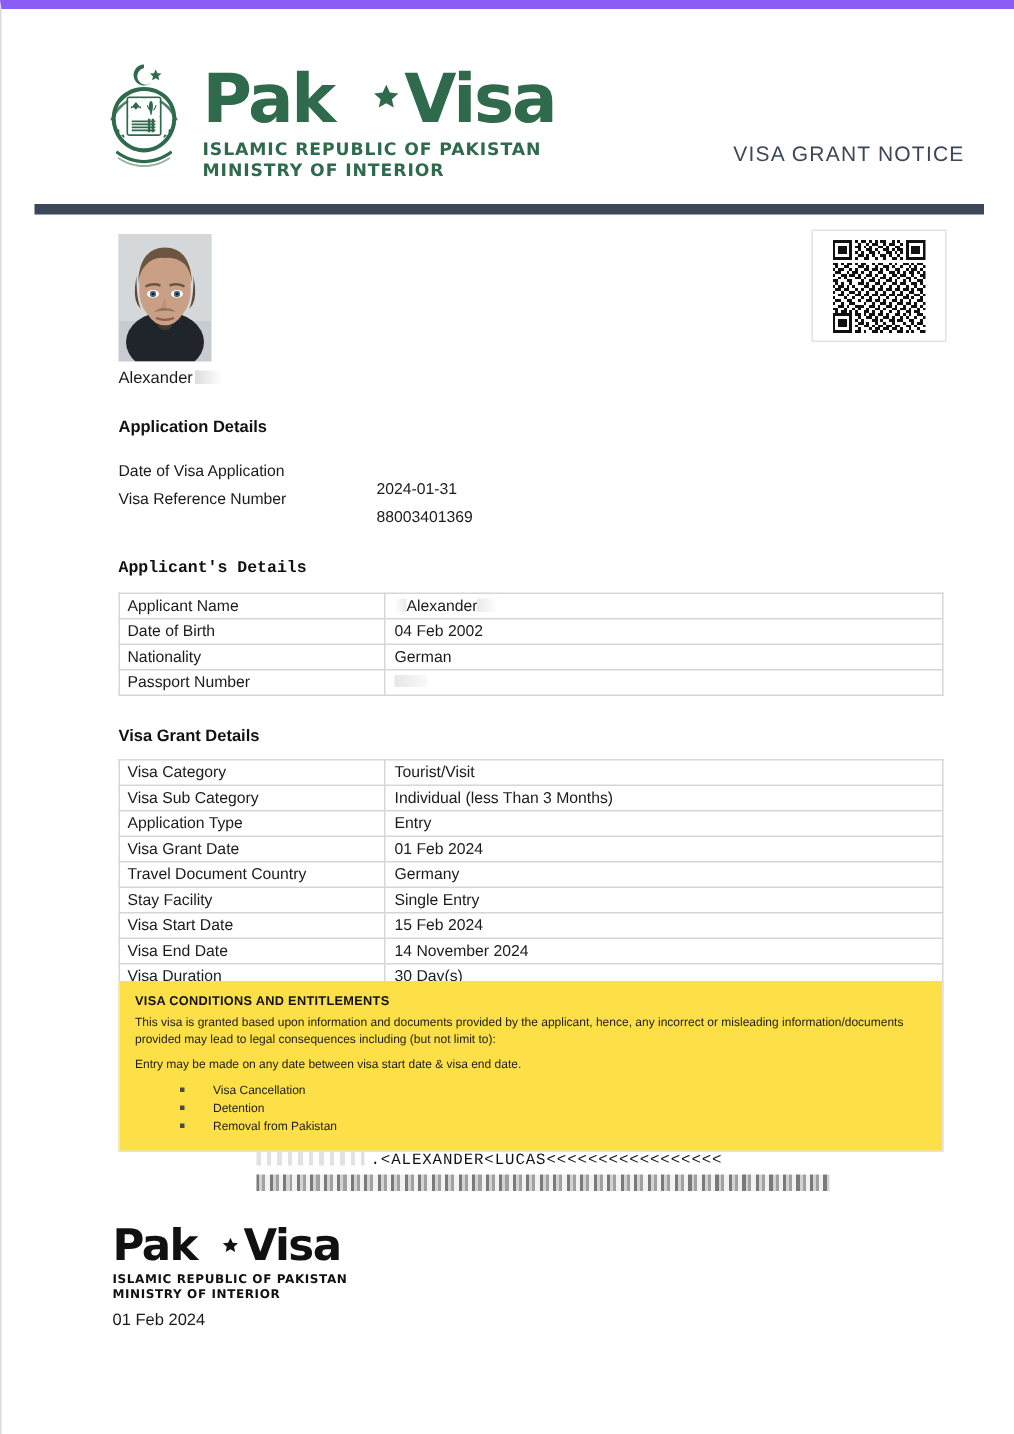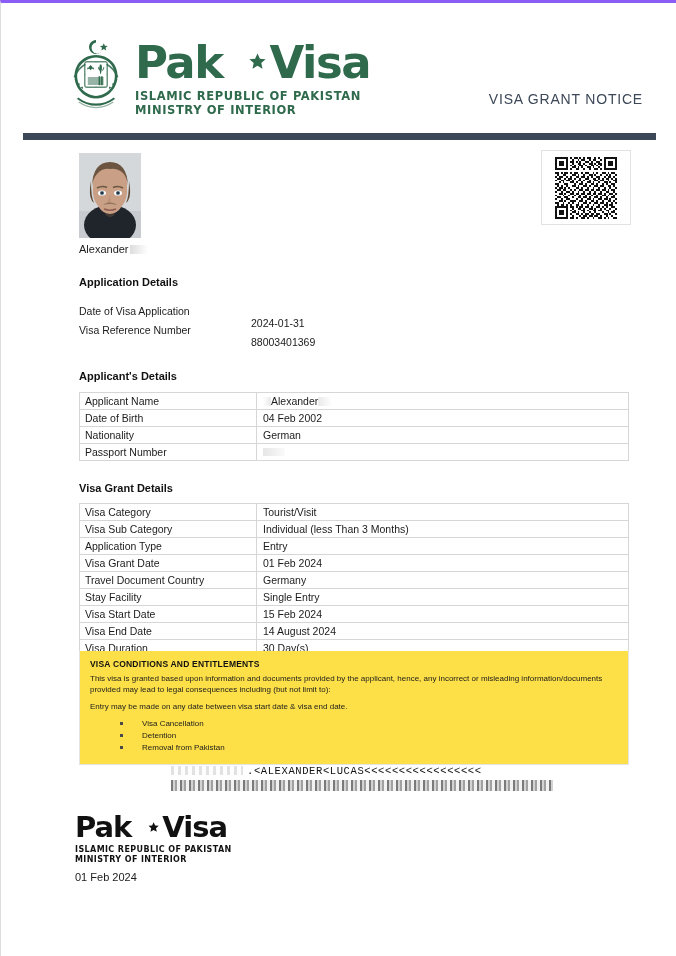--- a/index.html
+++ b/index.html
@@ -10,21 +10,21 @@
   body {
     font-family: "Liberation Sans", sans-serif;
     -webkit-font-smoothing: antialiased;
   }
   .page {
     position: relative;
     width: 676px;
     height: 956px;
     background: #ffffff;
     border-left: 1px solid #dcdcdc;
-    border-top: 3px solid #8b5cf6;
+    border-top: 6px solid #8b5cf6;
     box-sizing: border-box;
     overflow: hidden;
   }
 
   
   .header {
     position: absolute;
     left: 22px;
     top: 30px;
     width: 632px;
@@ -439,21 +439,21 @@
     <div class="appdet-row">
       <div class="appdet-label">Date of Visa Application</div>
       <div class="appdet-value">2024-01-31</div>
     </div>
     <div class="appdet-row">
       <div class="appdet-label">Visa Reference Number</div>
       <div class="appdet-value">88003401369</div>
     </div>
   </div>
 
-  <div class="sec-head" style="top:367px;">Applicant's Details</div>
+  <div class="sec-head" style="top:367px;font-family:Liberation Mono, monospace;">Applicant's Details</div>
   <table class="dtable" style="top:389px;">
     <tbody>
       <tr>
         <td class="k">Applicant Name</td>
         <td class="v"><span class="name-redact-pre"></span><span>Alexander</span><span class="name-redact-post"></span></td>
       </tr>
       <tr>
         <td class="k">Date of Birth</td>
         <td class="v">04 Feb 2002</td>
       </tr>
@@ -494,21 +494,21 @@
       <tr>
         <td class="k">Stay Facility</td>
         <td class="v">Single Entry</td>
       </tr>
       <tr>
         <td class="k">Visa Start Date</td>
         <td class="v">15 Feb 2024</td>
       </tr>
       <tr>
         <td class="k">Visa End Date</td>
-        <td class="v">14 August 2024</td>
+        <td class="v">14 November 2024</td>
       </tr>
       <tr>
         <td class="k">Visa Duration</td>
         <td class="v">30 Day(s)</td>
       </tr>
     </tbody>
   </table>
 
   <div class="conditions">
     <div class="cond-title">VISA CONDITIONS AND ENTITLEMENTS</div>

